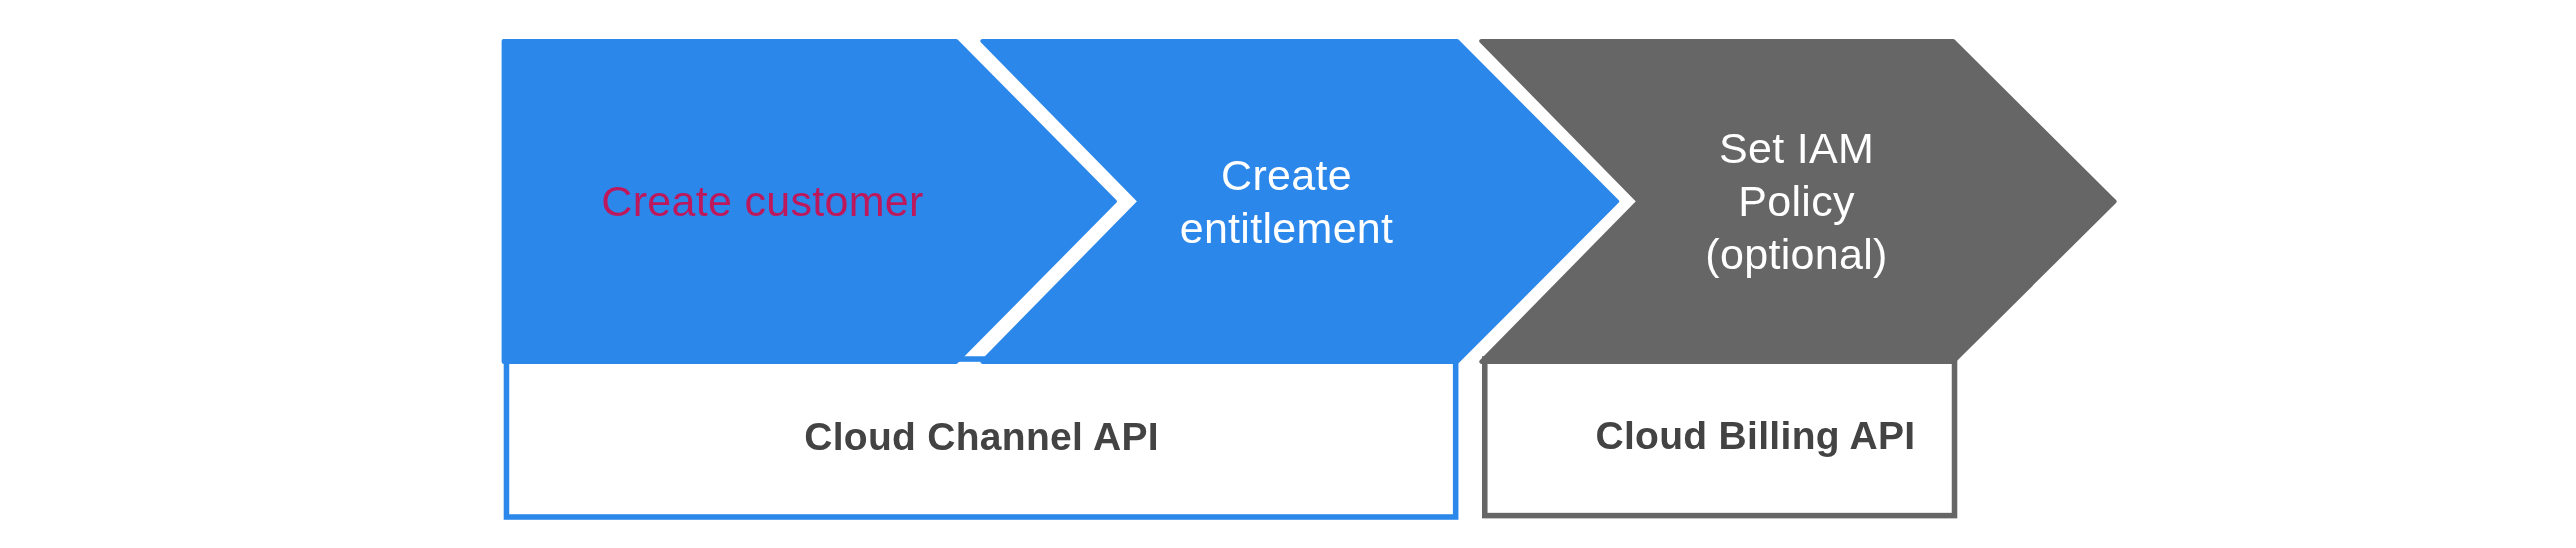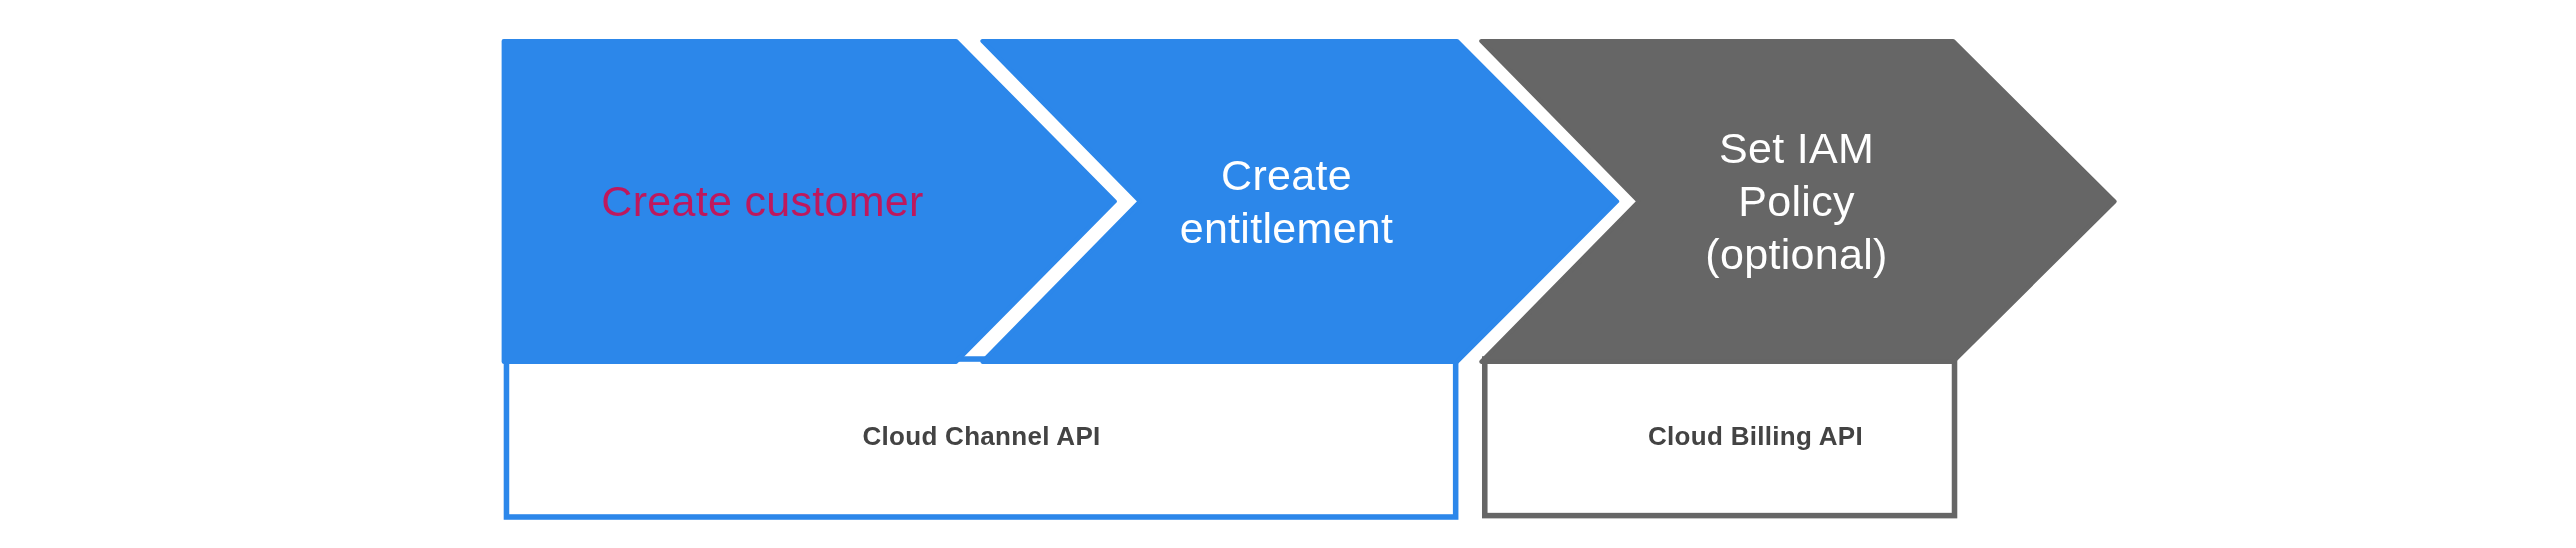--- a/index.html
+++ b/index.html
@@ -38,21 +38,21 @@
   }
   .arrow-label-1 { left: 504px;  top: 41px; width: 517px; height: 321px; }
   .arrow-label-2 { left: 1030px; top: 41px; width: 513px; height: 321px; }
   .arrow-label-3 { left: 1540px; top: 41px; width: 513px; height: 321px; }
   .api-label {
     position: absolute;
     display: flex;
     align-items: center;
     justify-content: center;
     text-align: left;
-    font-size: 26px;
+    font-size: 39px;
     font-weight: 700;
     letter-spacing: 0.3px;
     pointer-events: none;
   }
   .api-label-1 { left: 504px;  top: 359px; width: 955px; height: 155px; }
   .api-label-2 { left: 1482px; top: 359px; width: 547px;  height: 154px; }
 </style>
 </head>
 <body>
 

